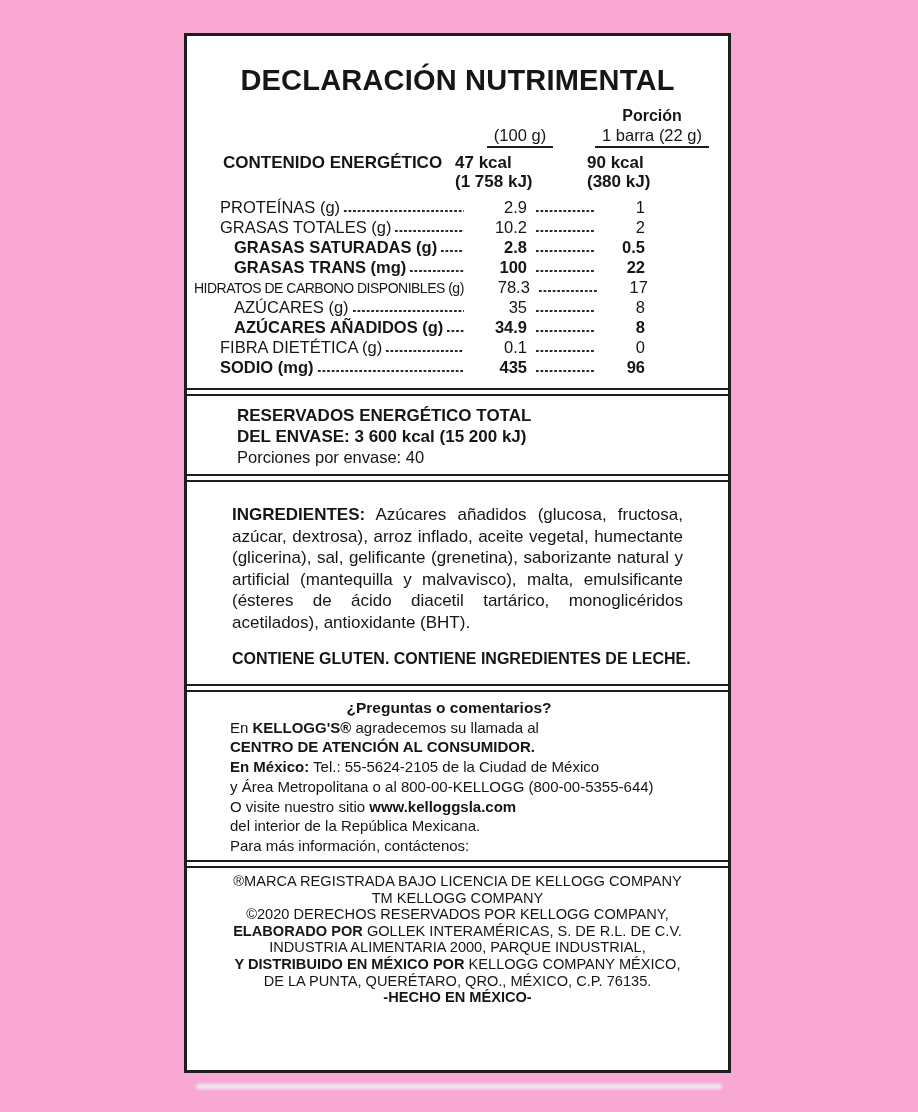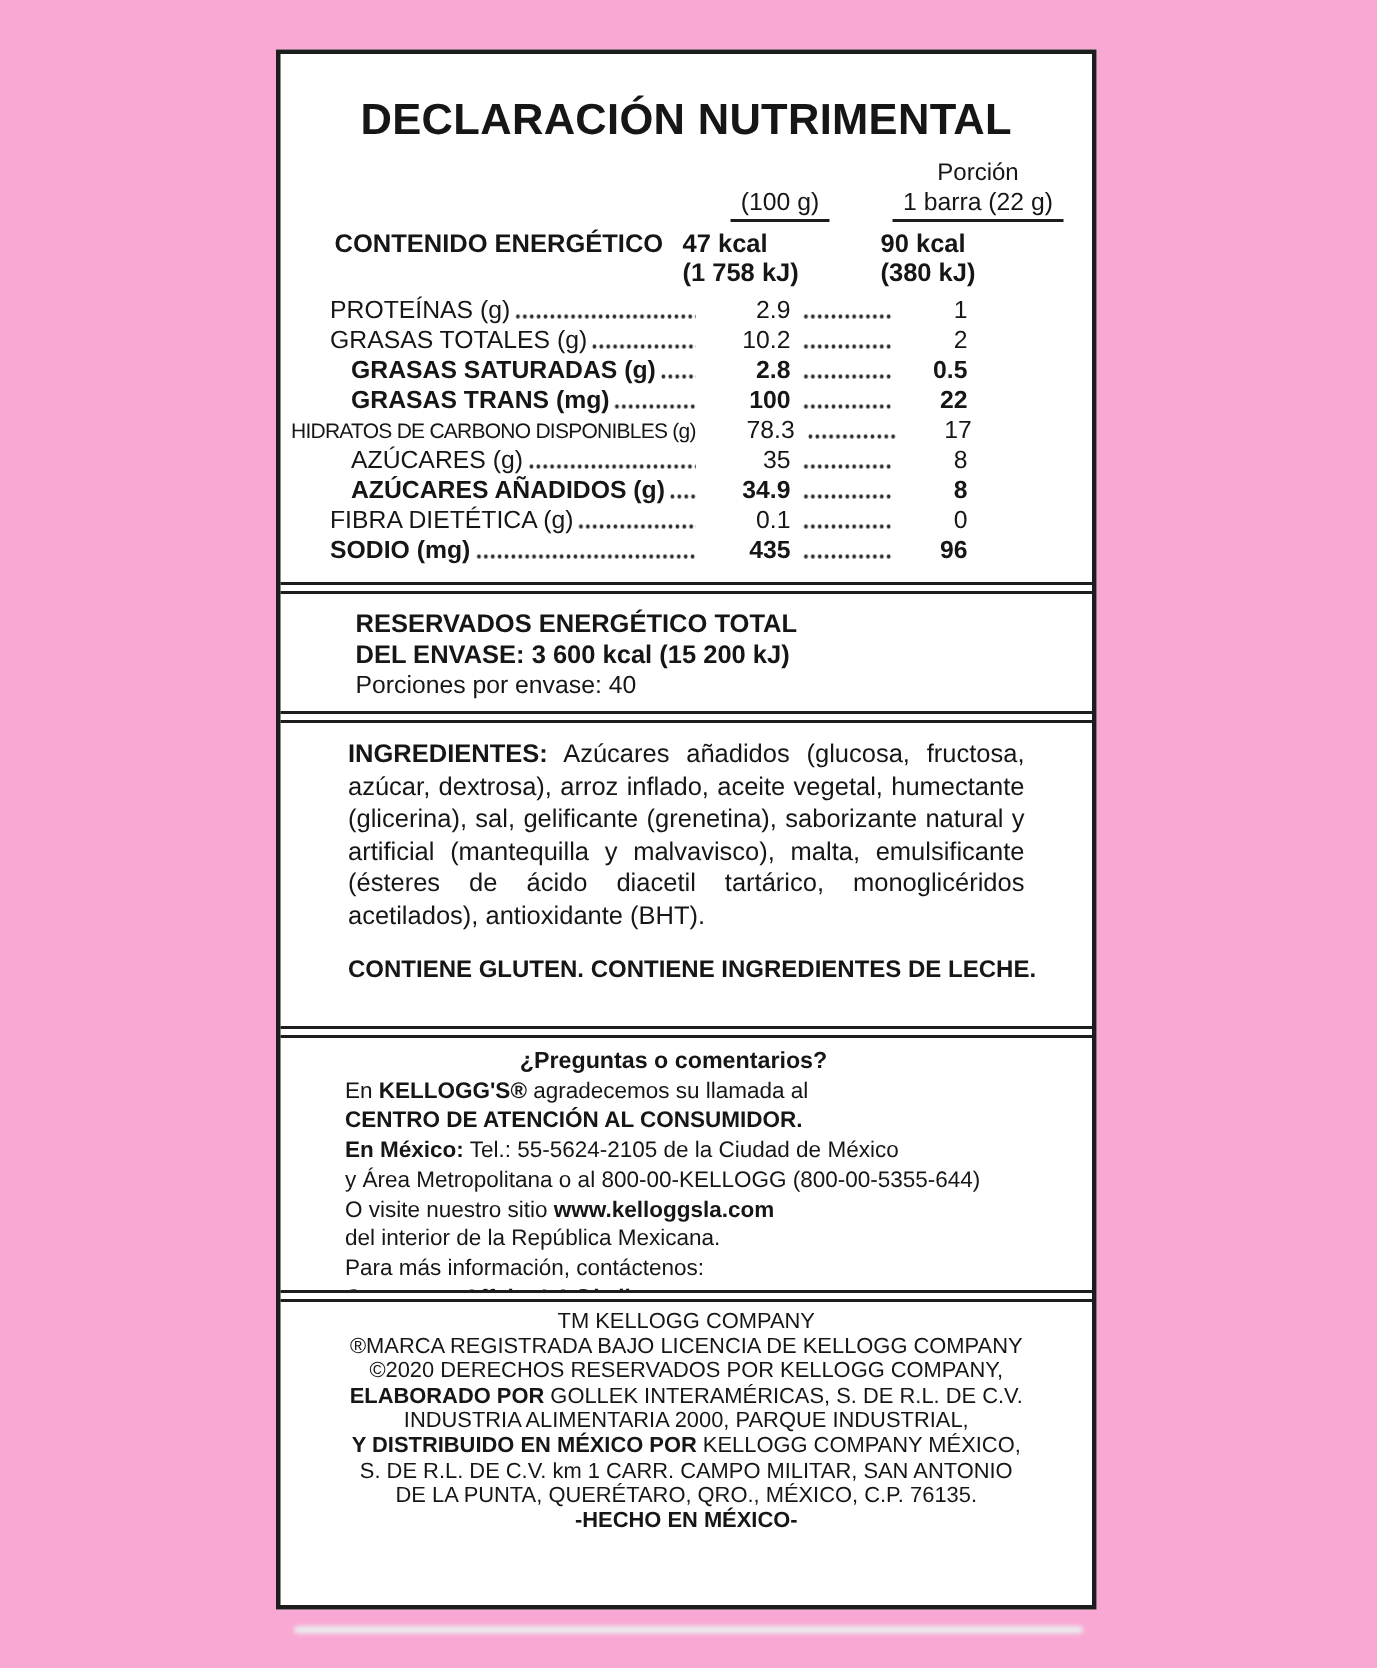--- a/index.html
+++ b/index.html
@@ -30,21 +30,21 @@
   .sec-nutrition { height: 352px; flex: none; overflow: hidden; }
   .nl-title {
     margin-top: 28px; text-align: center;
     font-size: 29px; font-weight: bold; letter-spacing: 0.2px;
     white-space: nowrap;
   }
   .hdr-grid {
     display: grid; grid-template-columns: 1fr 130px 2px 130px 11px;
     align-items: end;
   }
-  .hdr-porcion { margin-top: 10px; font-size: 16px; line-height: 18px; text-align: center; grid-column: 4; }
+  .hdr-porcion { margin-top: 10px; font-size: 16px; line-height: 18px; text-align: center; grid-column: 4; font-weight: bold; }
   .hdr-units { margin-top: 0; }
   .hdr-units .cell { text-align: center; font-size: 16.5px; line-height: 20px; }
   .hdr-underline { display: inline-block; border-bottom: 2px solid #1d1d1d; padding: 0 7px 1px 7px; }
 
   .energy-grid {
     display: grid; grid-template-columns: 1fr 130px 2px 130px 11px;
     margin-top: 5px; font-weight: bold; font-size: 17px; line-height: 19px;
   }
   .energy-label { padding-left: 36px; align-self: start; white-space: nowrap; }
   .energy-cell { }
@@ -75,21 +75,21 @@
   .v2 { flex: none; width: 44px; text-align: right; }
 
   
   .sec-total { height: 78px; flex: none; padding: 9px 20px 0 50px; overflow: hidden; }
   .sec-total .b-line { font-weight: bold; font-size: 17px; line-height: 21px; }
   .sec-total .r-line { font-size: 16.5px; line-height: 21px; }
 
   
   .sec-ingredients { height: 202px; flex: none; padding: 0 45px; overflow: hidden; }
   .ing-para {
-    margin-top: 10px; font-size: 17px; line-height: 21.5px;
+    margin-top: 22px; font-size: 17px; line-height: 21.5px;
     text-align: justify; text-justify: inter-word;
   }
   .ing-para .ing-heading { font-weight: bold; }
   .allergens { margin-top: 16px; font-weight: bold; font-size: 16px; line-height: 20px; white-space: nowrap; }
 
   
   .sec-contact { height: 168px; flex: none; padding: 6px 20px 0 43px; overflow: hidden; font-size: 15px; line-height: 19.7px; }
   .contact-heading { text-align: center; font-weight: bold; font-size: 15.5px; padding-right: 40px; }
   .b { font-weight: bold; }
 
@@ -221,26 +221,25 @@
       <div>y Área Metropolitana o al 800-00-KELLOGG (800-00-5355-644)</div>
       <div><span>O visite nuestro sitio </span><span class="b">www.kelloggsla.com</span></div>
       <div>del interior de la República Mexicana.</div>
       <div>Para más información, contáctenos:</div>
       <div class="b">Consumer-Affairs.LA@kellogg.com</div>
     </div>
 
     <div class="divider"></div>
 
     <div class="sec-company">
+      <div>®MARCA REGISTRADA BAJO LICENCIA DE KELLOGG COMPANY</div>
       <div>TM KELLOGG COMPANY</div>
-      <div>®MARCA REGISTRADA BAJO LICENCIA DE KELLOGG COMPANY</div>
       <div>©2020 DERECHOS RESERVADOS POR KELLOGG COMPANY,</div>
       <div><span class="b">ELABORADO POR</span><span> GOLLEK INTERAMÉRICAS, S. DE R.L. DE C.V.</span></div>
       <div>INDUSTRIA ALIMENTARIA 2000, PARQUE INDUSTRIAL,</div>
       <div><span class="b">Y DISTRIBUIDO EN MÉXICO POR</span><span> KELLOGG COMPANY MÉXICO,</span></div>
-      <div>S. DE R.L. DE C.V. km 1 CARR. CAMPO MILITAR, SAN ANTONIO</div>
       <div>DE LA PUNTA, QUERÉTARO, QRO., MÉXICO, C.P. 76135.</div>
       <div class="b">-HECHO EN MÉXICO-</div>
     </div>
 
   </div>
   <div class="label-shadow"></div>
 </div>
 
 </body></html>

